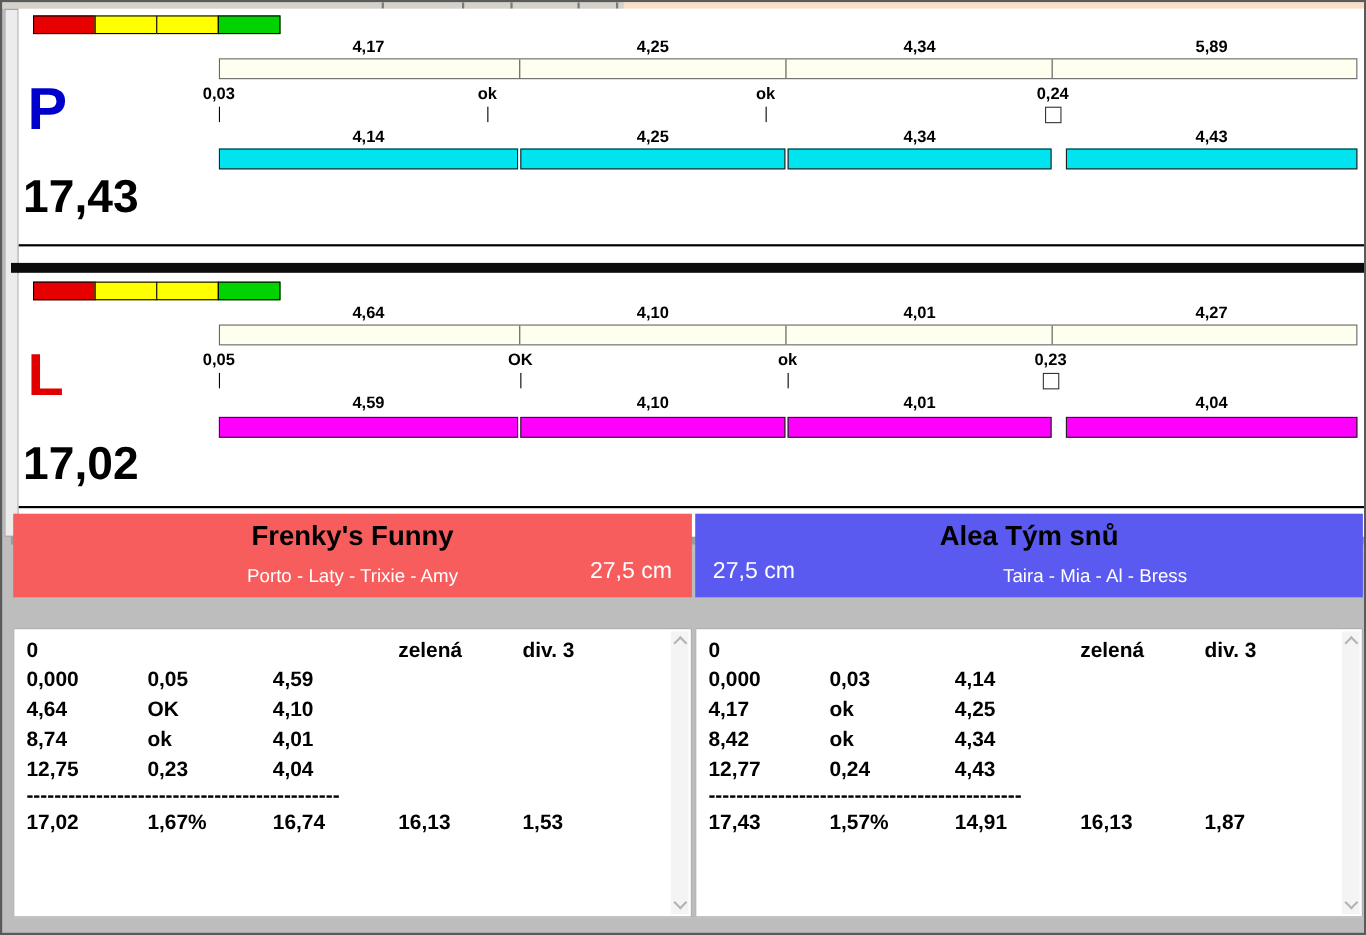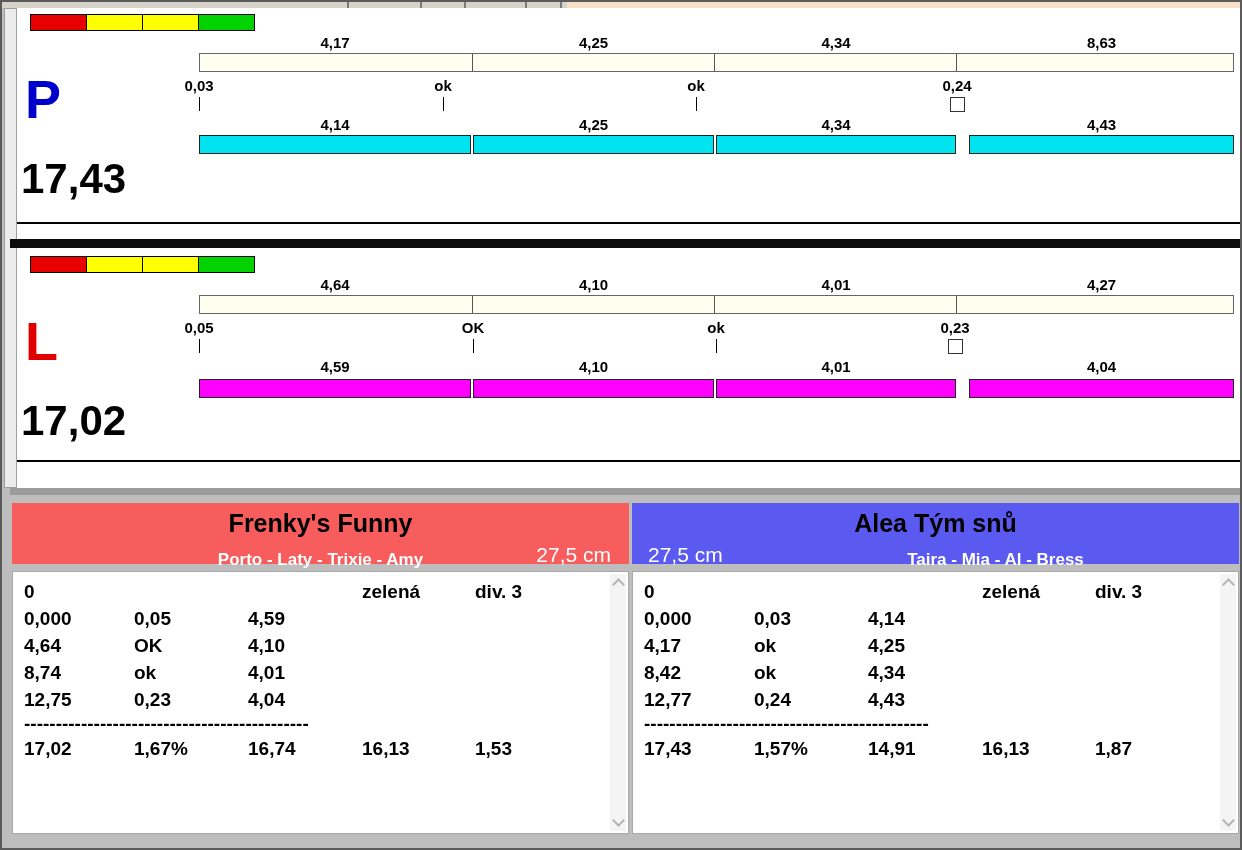--- a/index.html
+++ b/index.html
@@ -26,25 +26,25 @@
   .fillseg{border:1px solid #222;box-sizing:border-box;height:19px}
   .refbar{left:182px;width:1035px;height:19px;background:#fffff0;border:1px solid #666;box-sizing:border-box}
   .refdiv{position:absolute;top:0;bottom:0;width:1px;background:#555}
   .marker{transform:translateX(-50%);font-weight:bold;font-size:15px;color:#000;white-space:nowrap}
   .tick{width:1px;height:14px;background:#000}
   .checkbox{width:13px;height:13px;background:#fff;border:1px solid #333}
   .splitter{left:8px;top:237px;width:1231px;height:9px;background:#0c0c0c}
   .grayband{left:8px;top:486px;width:1231px;height:7px;background:#9c9c9c}
 
   
-  .team-header{top:501px;height:61px}
+  .team-header{top:465px;height:76px}
   .th-left{left:10px;width:617px}
   .th-right{left:630px;width:607px}
   .team-name{position:absolute;top:6px;left:0;width:100%;text-align:center;font-size:25px;font-weight:bold;color:#000}
-  .team-members{position:absolute;top:47px;font-size:17px;font-weight:bold;color:#fff;text-align:center;white-space:nowrap}
+  .team-members{position:absolute;top:47px;font-size:17px;font-weight:normal;color:#fff;text-align:center;white-space:nowrap}
   .tm-left{left:0;width:100%}
   .tm-right{left:120px;width:487px}
   .team-size{position:absolute;top:40px;font-size:21px;font-weight:normal;color:#fff;white-space:nowrap}
   .ts-right{right:18px}
   .ts-left{left:16px}
   .timestamp{left:494px;top:496px;width:262px;height:30px;background:#fff;border:1px solid #999;box-sizing:border-box;font-size:22px;color:#000;text-align:center;line-height:28px;white-space:nowrap;z-index:5}
   .team-body{top:569px;height:263px;background:#fff;border:1px solid #a8a8a8;box-sizing:border-box}
   .tb-left{left:10px;width:617px}
   .tb-right{left:630px;width:607px}
   .rgrid{position:absolute;left:11px;top:6px;right:26px;font-size:19px;font-weight:bold;color:#000}
@@ -76,21 +76,21 @@
       <span class="tl" style="background: rgb(255, 255, 0);"></span>
       <span class="tl" style="background: rgb(255, 255, 0);"></span>
       <span class="tl" style="background: rgb(0, 211, 0);"></span>
     </div>
     <div class="abs lane-letter" style="color: rgb(0, 0, 204);">P</div>
 
     <div class="abs bar-row" style="top:26px">
       <span class="seg s1">4,17</span>
       <span class="seg s2">4,25</span>
       <span class="seg s3">4,34</span>
-      <span class="seg s4">8,63</span>
+      <span class="seg s4">5,89</span>
     </div>
     <div class="abs refbar" style="top:45px">
       <i class="refdiv" style="left:272px"></i>
       <i class="refdiv" style="left:514px"></i>
       <i class="refdiv" style="left:756px"></i>
     </div>
 
     <span class="abs marker" style="left:182px;top:69px">0,03</span>
     <span class="abs marker" style="left:426px;top:69px">ok</span>
     <span class="abs marker" style="left:679px;top:69px">ok</span>

